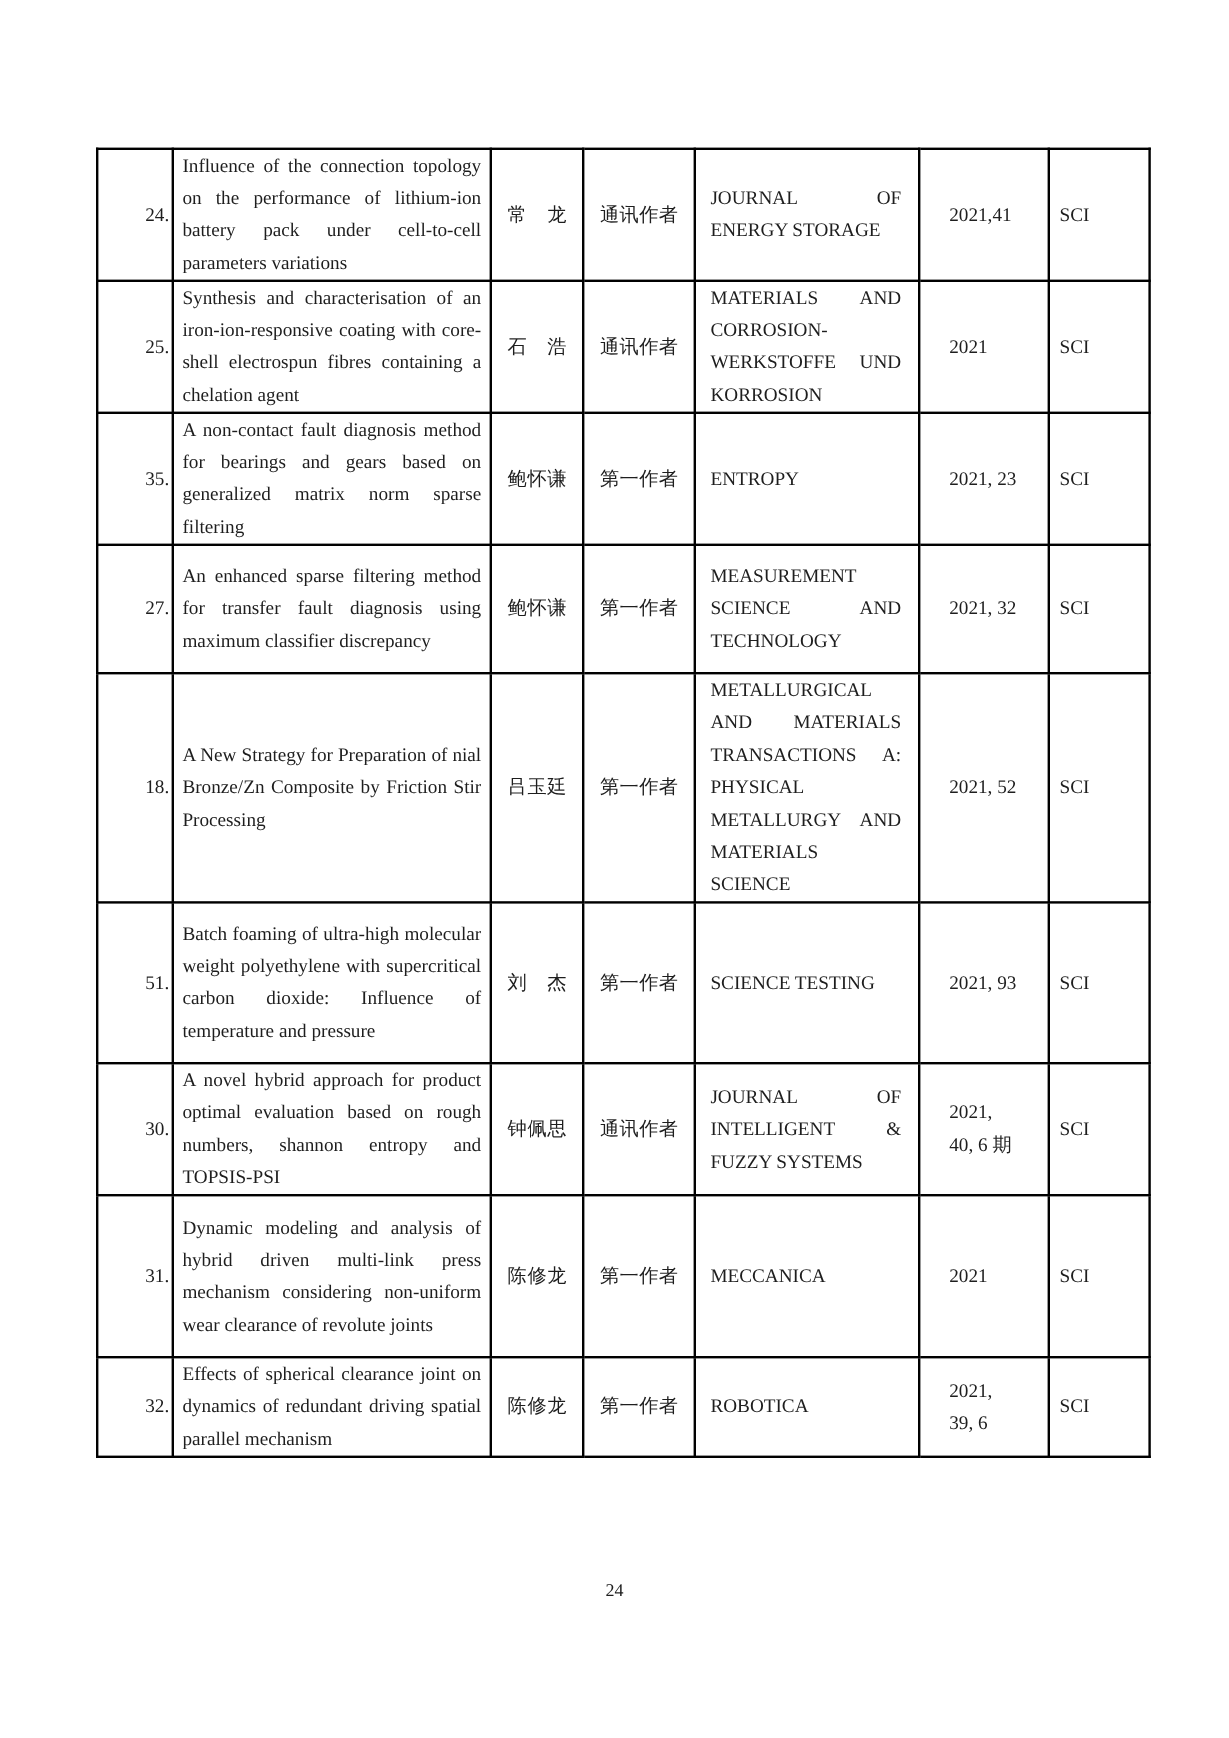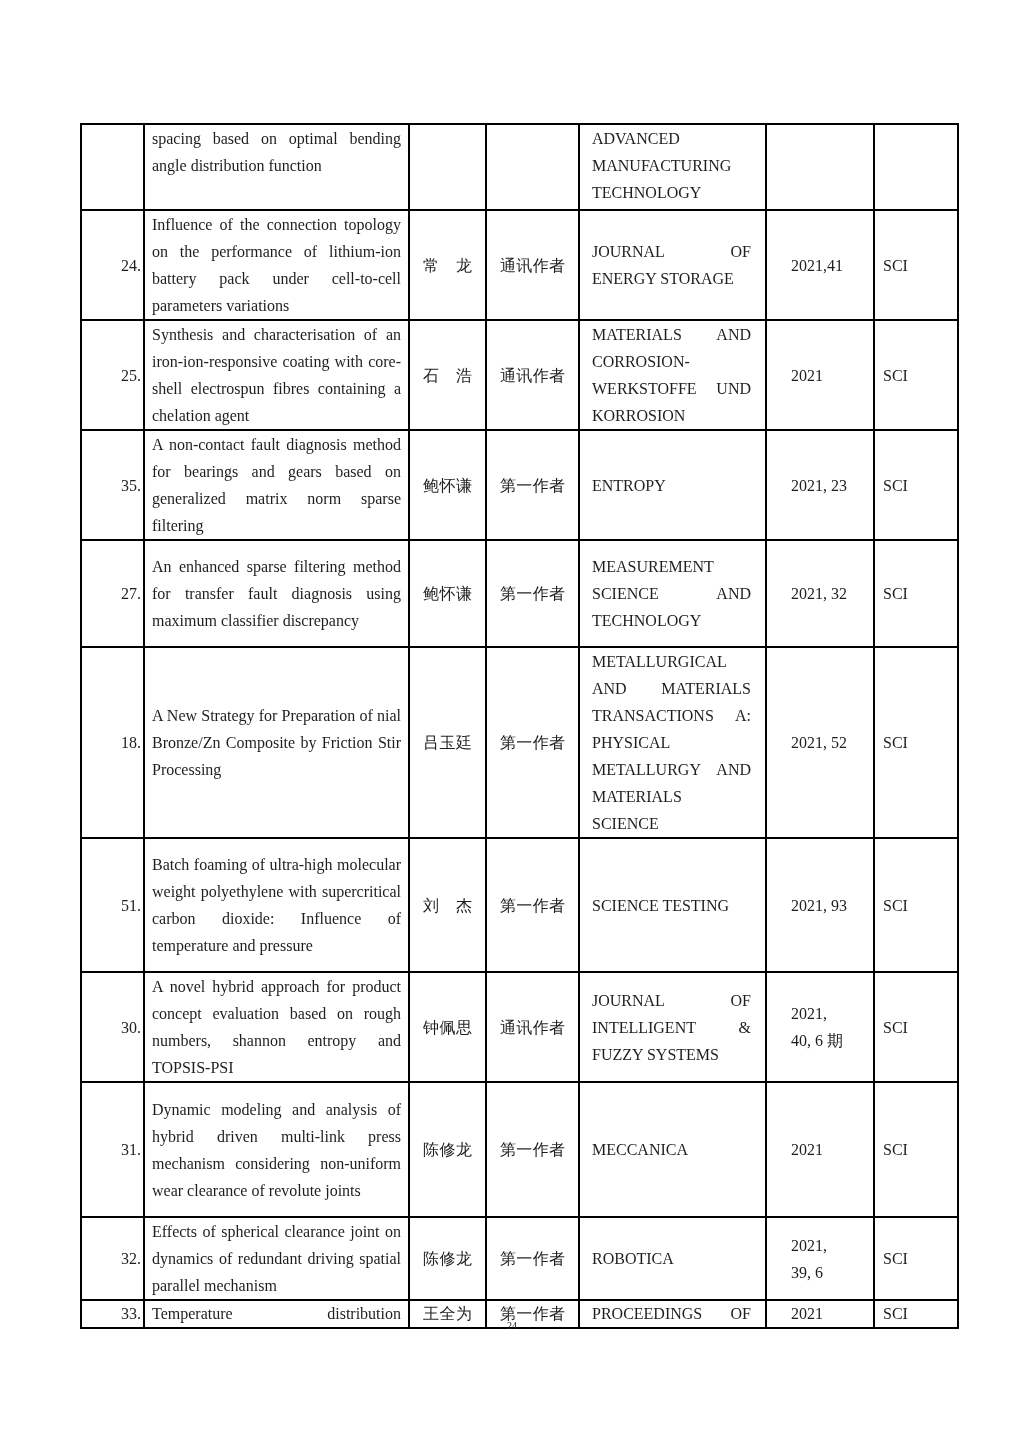--- a/index.html
+++ b/index.html
@@ -53,47 +53,38 @@
   tr.r10 { height: 26px; }
   tr.r10 td { line-height: 26px; }
 
   .stretch-last { text-align: justify; text-align-last: justify; }
 
   .page-number {
     position: absolute;
     top: 1316px; left: 0;
     width: 100%;
     text-align: center;
-    font-size: 10px;
+    font-size: 15px;
     line-height: 20px;
   }
 </style>
 </head>
 <body>
 
 <table class="pub-table">
   <colgroup>
     <col style="width:63px">
     <col style="width:265px">
     <col style="width:77px">
     <col style="width:93px">
     <col style="width:187px">
     <col style="width:108px">
     <col style="width:84px">
   </colgroup>
   <tbody>
-    <tr class="r0 v-top">
-      <td class="c-no"></td>
-      <td class="c-title">spacing based on optimal bending angle distribution function</td>
-      <td class="c-author"></td>
-      <td class="c-role"></td>
-      <td class="c-journal">ADVANCED MANUFACTURING TECHNOLOGY</td>
-      <td class="c-year"></td>
-      <td class="c-idx"></td>
-    </tr>
     <tr class="r1">
       <td class="c-no">24.</td>
       <td class="c-title">Influence of the connection topology on the performance of lithium-ion battery pack under cell-to-cell parameters variations</td>
       <td class="c-author">常龙</td>
       <td class="c-role">通讯作者</td>
       <td class="c-journal">JOURNAL OF ENERGY STORAGE</td>
       <td class="c-year">2021,41</td>
       <td class="c-idx">SCI</td>
     </tr>
     <tr class="r2">
@@ -136,21 +127,21 @@
       <td class="c-no">51.</td>
       <td class="c-title">Batch foaming of ultra-high molecular weight polyethylene with supercritical carbon dioxide: Influence of temperature and pressure</td>
       <td class="c-author">刘杰</td>
       <td class="c-role">第一作者</td>
       <td class="c-journal">SCIENCE TESTING</td>
       <td class="c-year">2021, 93</td>
       <td class="c-idx">SCI</td>
     </tr>
     <tr class="r7">
       <td class="c-no">30.</td>
-      <td class="c-title">A novel hybrid approach for product concept evaluation based on rough numbers, shannon entropy and TOPSIS-PSI</td>
+      <td class="c-title">A novel hybrid approach for product optimal evaluation based on rough numbers, shannon entropy and TOPSIS-PSI</td>
       <td class="c-author">钟佩思</td>
       <td class="c-role">通讯作者</td>
       <td class="c-journal">JOURNAL OF INTELLIGENT &amp; FUZZY SYSTEMS</td>
       <td class="c-year">2021, 40, 6 期</td>
       <td class="c-idx">SCI</td>
     </tr>
     <tr class="r8">
       <td class="c-no">31.</td>
       <td class="c-title">Dynamic modeling and analysis of hybrid driven multi-link press mechanism considering non-uniform wear clearance of revolute joints</td>
       <td class="c-author">陈修龙</td>
@@ -161,25 +152,16 @@
     </tr>
     <tr class="r9">
       <td class="c-no">32.</td>
       <td class="c-title">Effects of spherical clearance joint on dynamics of redundant driving spatial parallel mechanism</td>
       <td class="c-author">陈修龙</td>
       <td class="c-role">第一作者</td>
       <td class="c-journal">ROBOTICA</td>
       <td class="c-year">2021, 39, 6</td>
       <td class="c-idx">SCI</td>
     </tr>
-    <tr class="r10 v-top">
-      <td class="c-no">33.</td>
-      <td class="c-title stretch-last">Temperature distribution</td>
-      <td class="c-author">王全为</td>
-      <td class="c-role">第一作者</td>
-      <td class="c-journal stretch-last">PROCEEDINGS OF</td>
-      <td class="c-year">2021</td>
-      <td class="c-idx">SCI</td>
-    </tr>
   </tbody>
 </table>
 
 <div class="page-number">24</div>
 
 </body></html>

